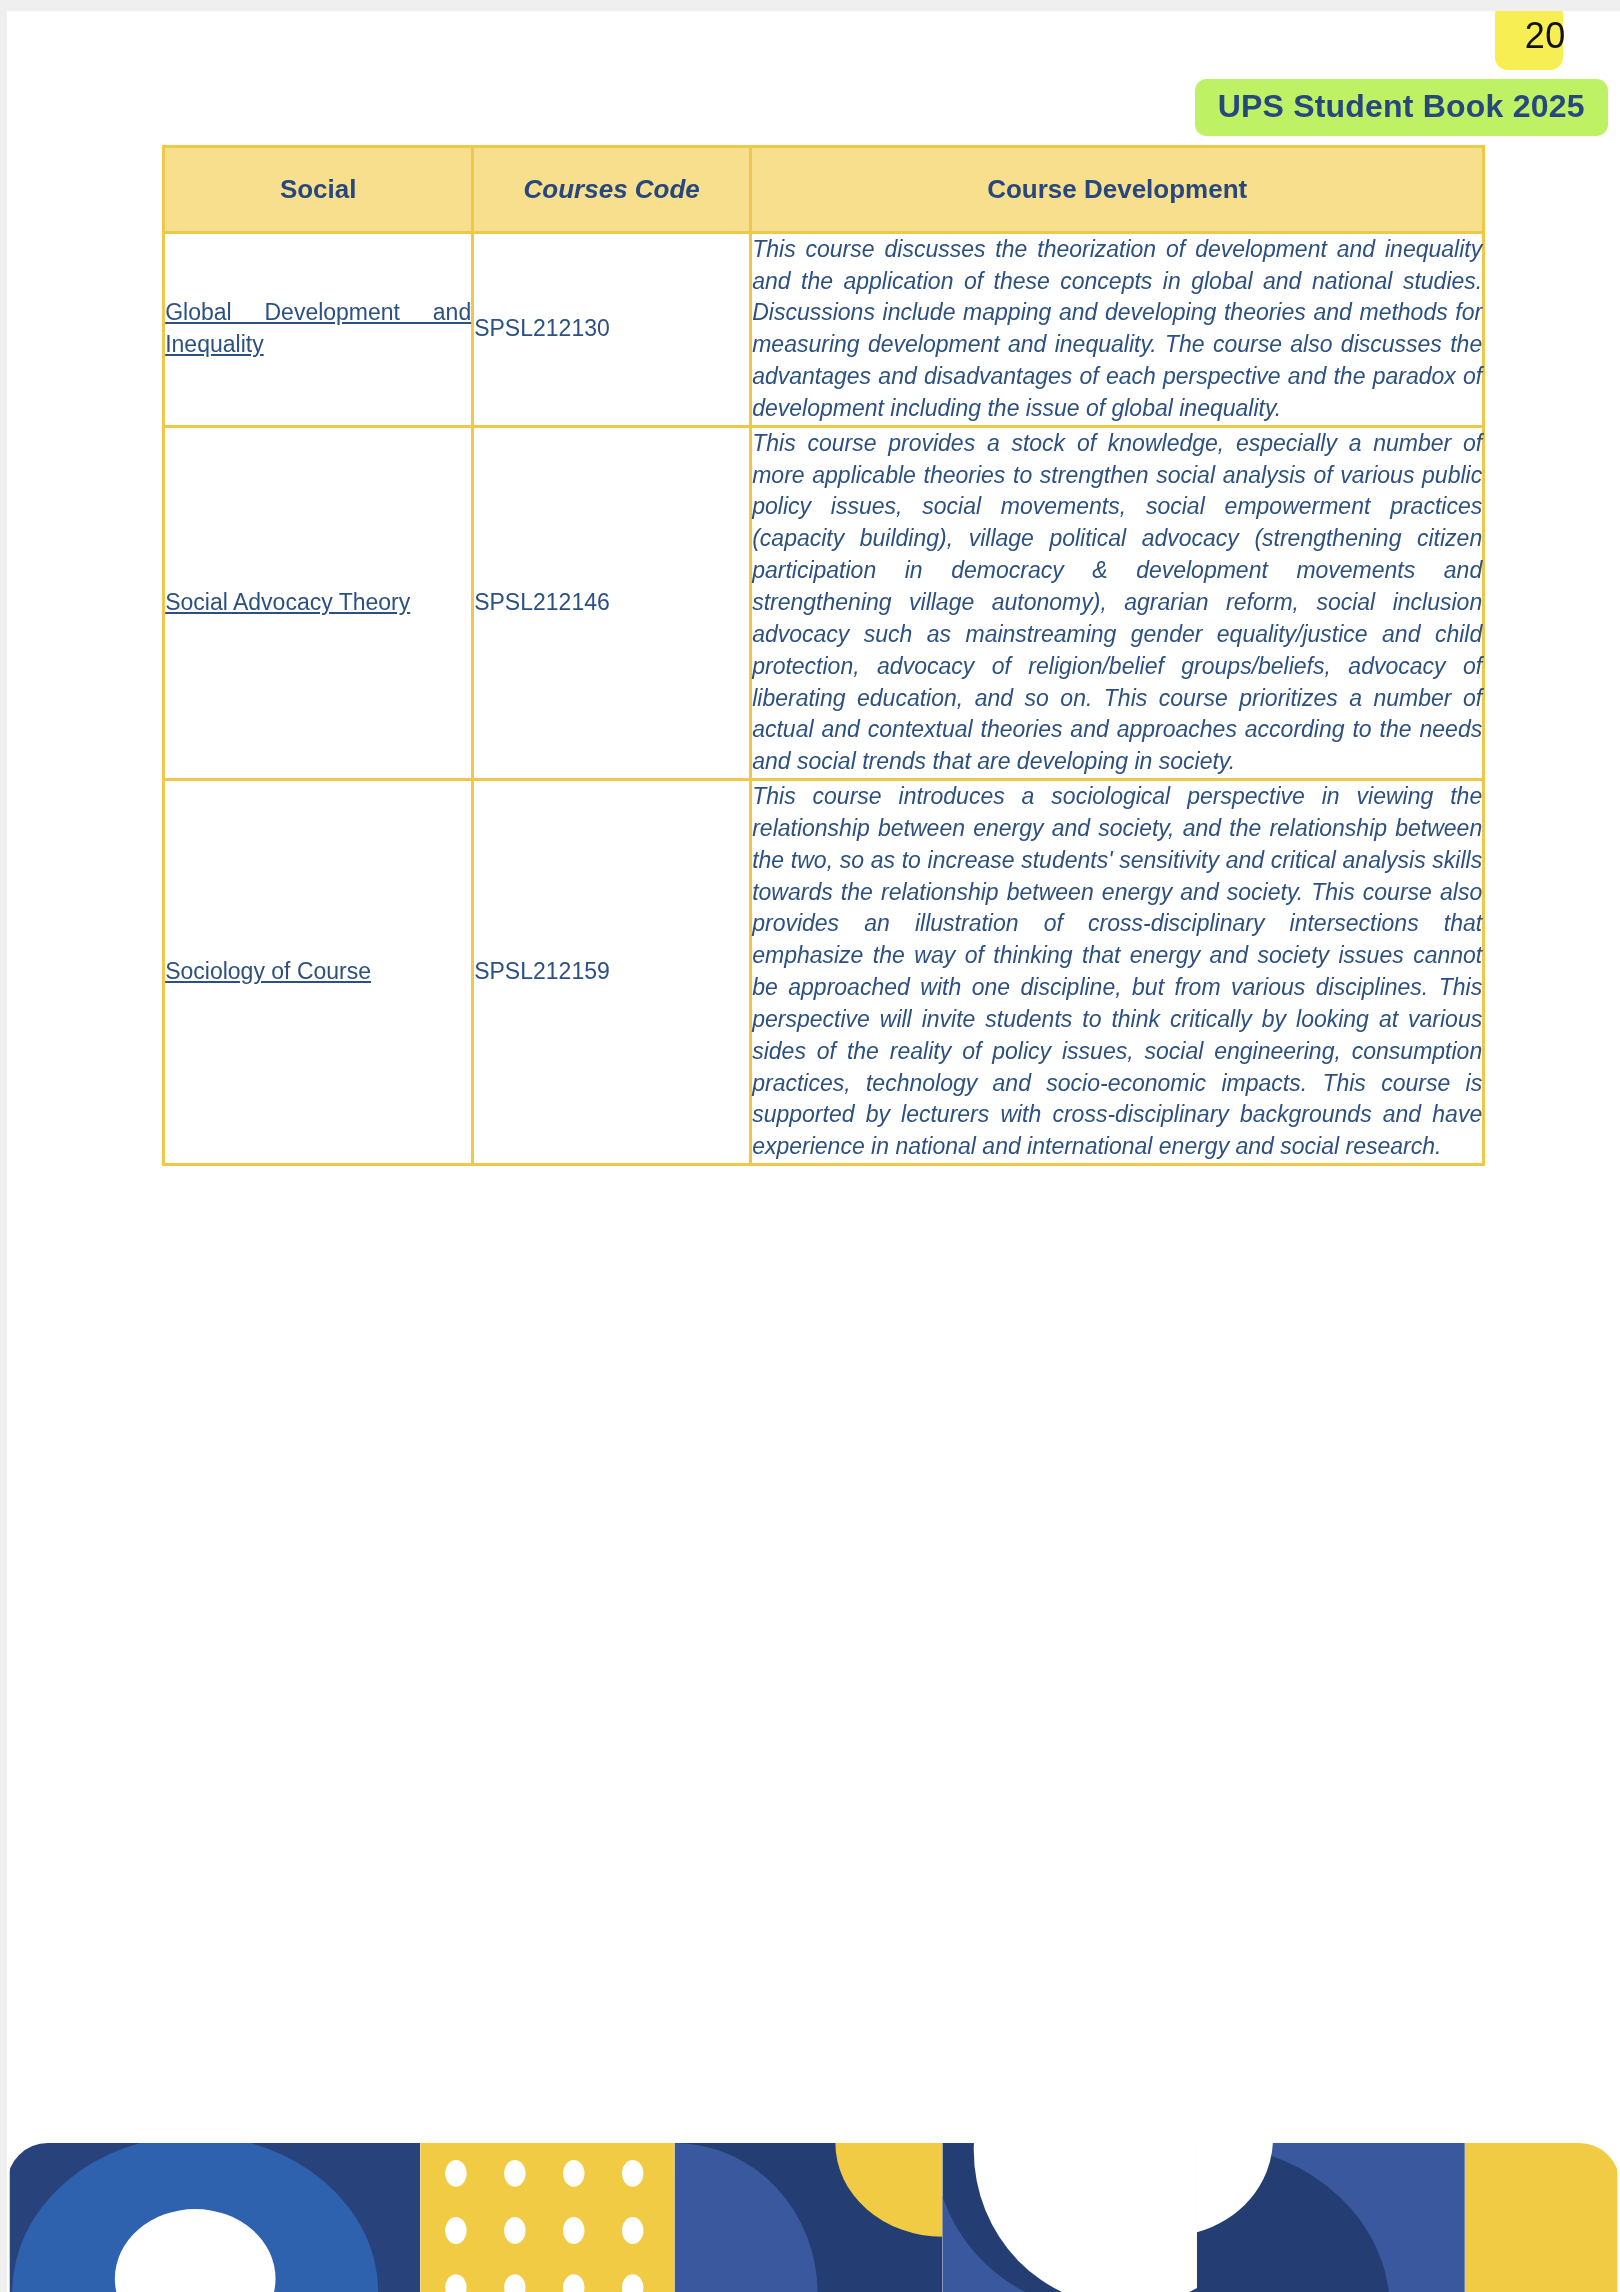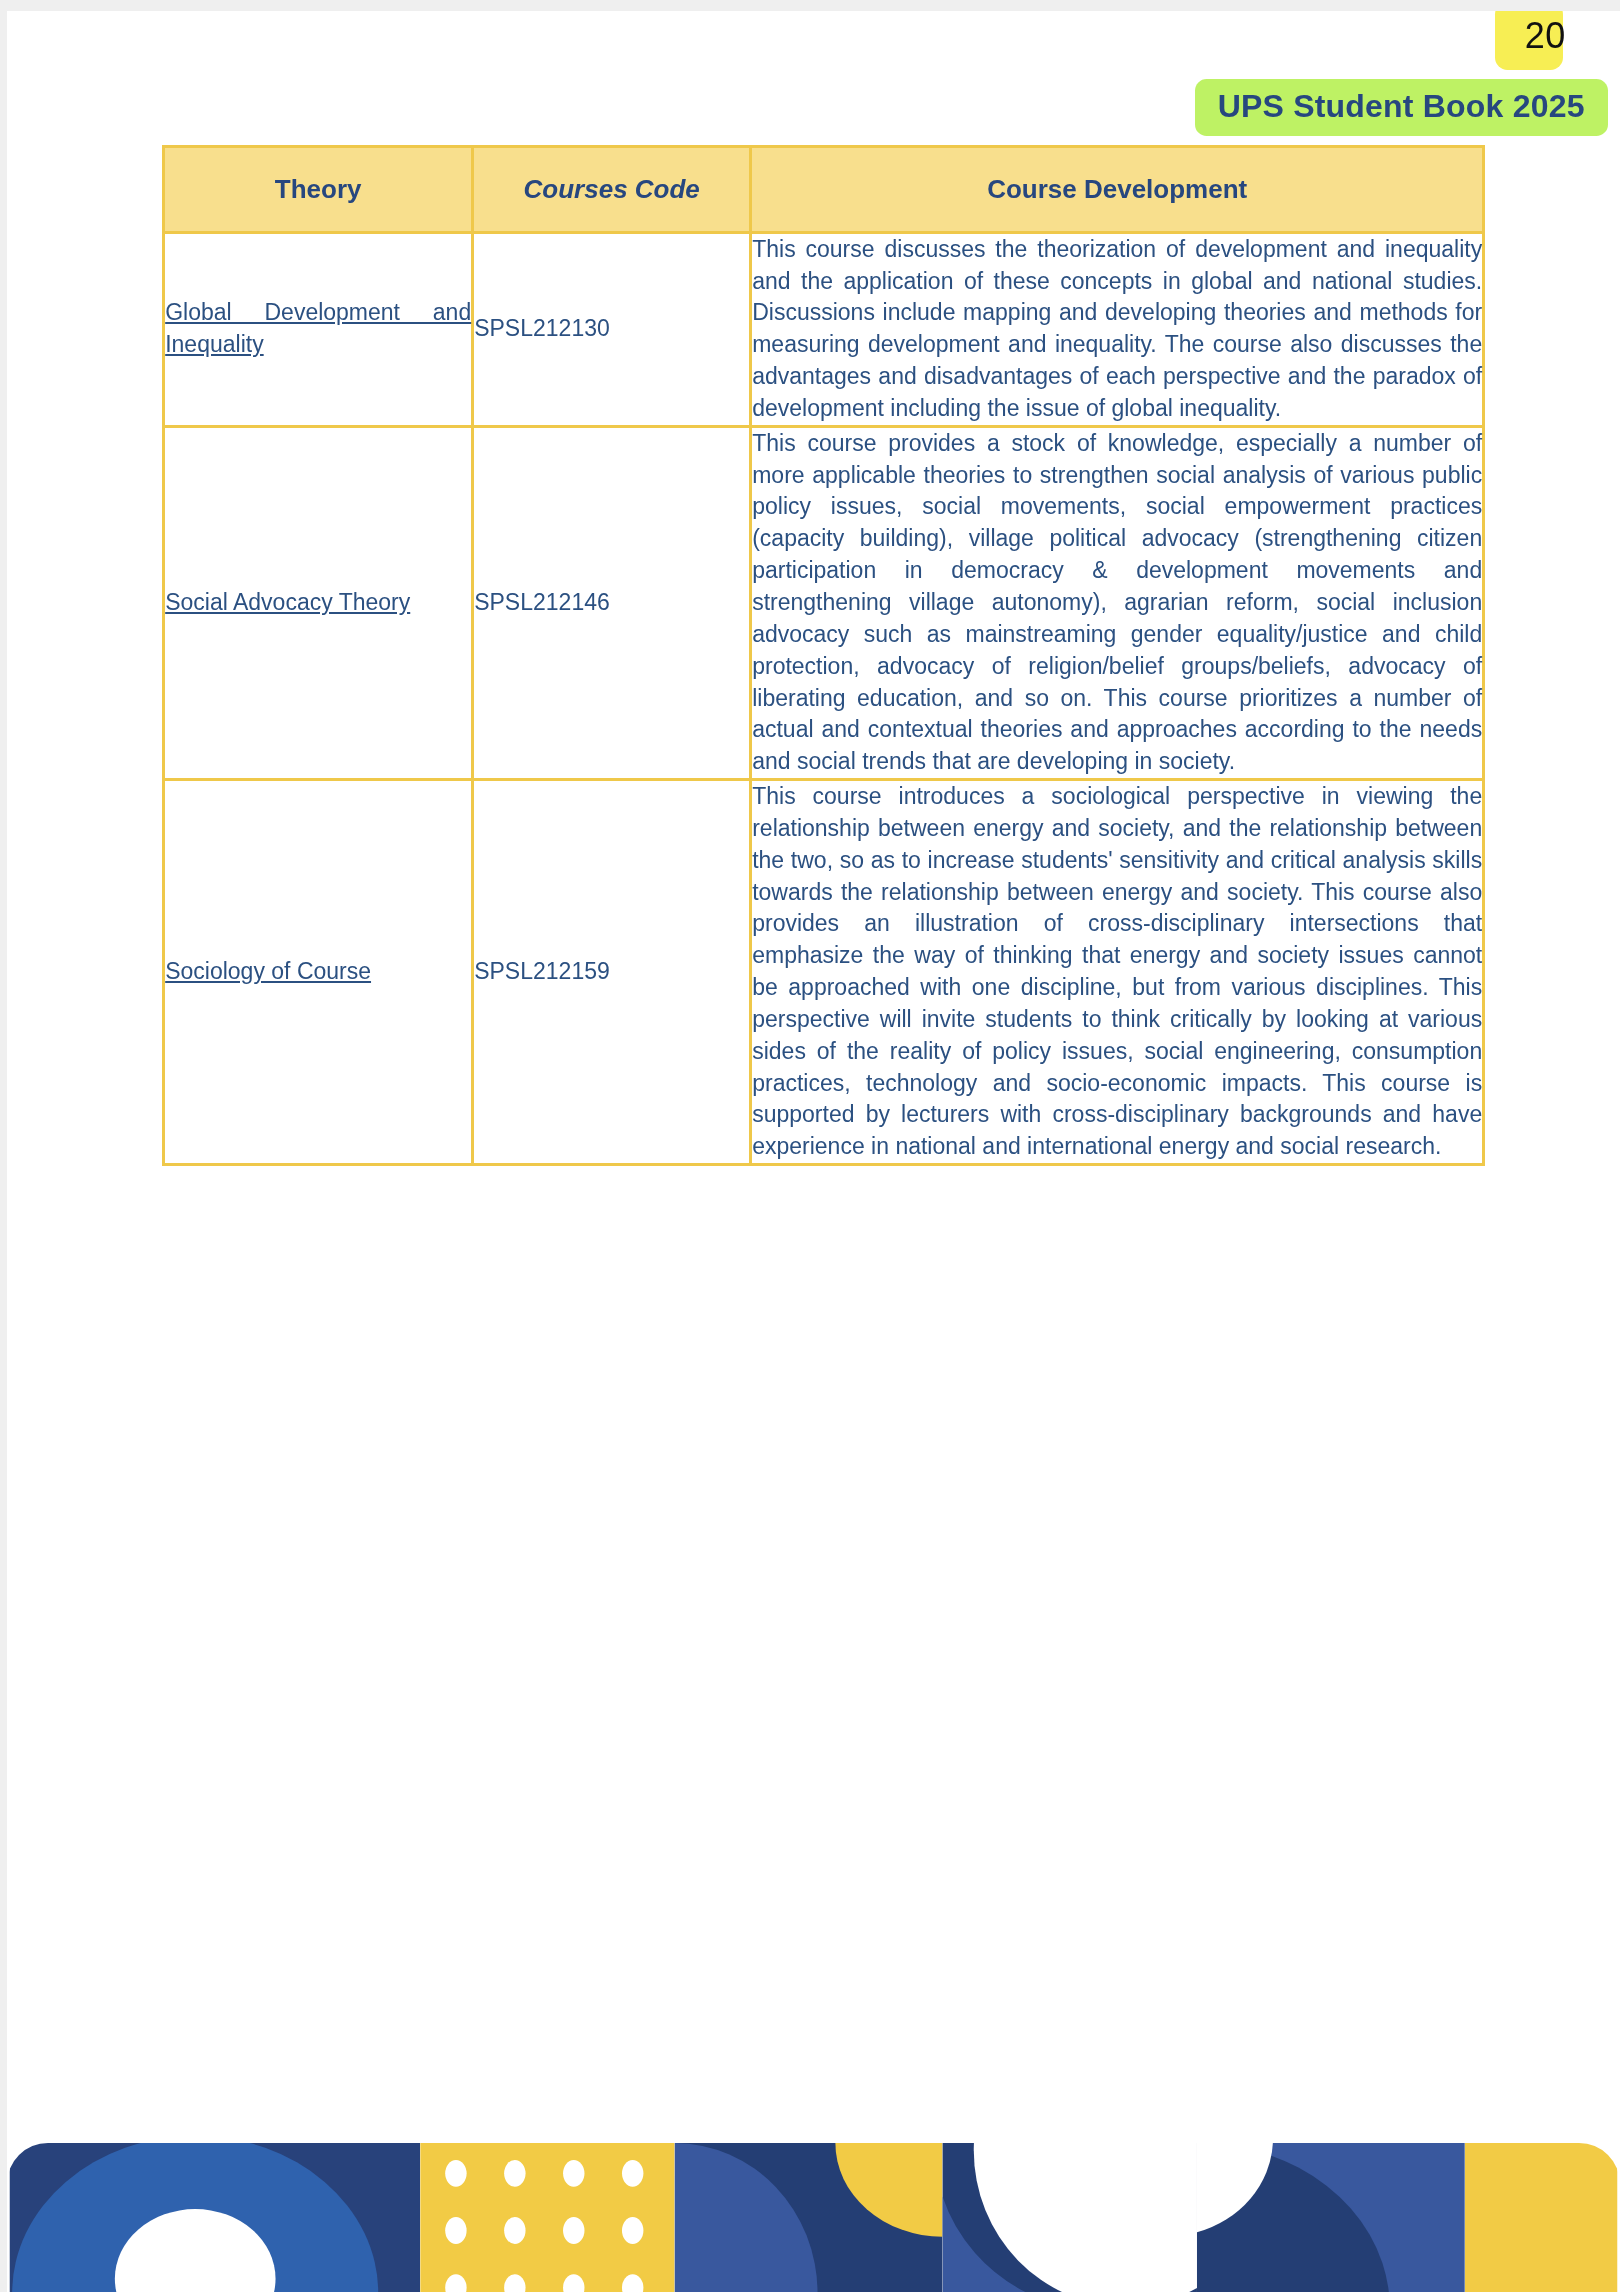--- a/index.html
+++ b/index.html
@@ -97,20 +97,21 @@
   }
   td.cell-code {
     padding: 12.5px 19.7px;
     text-align: left;
   }
   td.cell-desc {
     padding: 23px 23px 23px 19.7px;
     text-align: justify;
     text-align-last: left;
     vertical-align: top;
+    font-style: italic;
   }
 
   
   #footer-graphic {
     position: absolute;
     left: 0px; bottom: 0px;
     width: 1613px; height: 150px;
     border-top-left-radius: 41px;
     border-top-right-radius: 41px;
     overflow: hidden;
@@ -123,21 +124,21 @@
 <div id="page">
 
   <div id="header-area">
     <div id="page-number-badge">20</div>
     <div id="book-title-banner">UPS Student Book 2025</div>
   </div>
 
   <table id="course-table">
     <thead>
       <tr>
-        <th class="col-course">Theory</th>
+        <th class="col-course">Social</th>
         <th class="col-code">Courses Code</th>
         <th class="col-desc">Course Development</th>
       </tr>
     </thead>
     <tbody>
       <tr>
         <td class="cell-course">Global Development and Inequality</td>
         <td class="cell-code">SPSL212130</td>
         <td class="cell-desc">This course discusses the theorization of development and inequality and the application of these concepts in global and national studies. Discussions include mapping and developing theories and methods for measuring development and inequality. The course also discusses the advantages and disadvantages of each perspective and the paradox of development including the issue of global inequality.</td>
       </tr>

